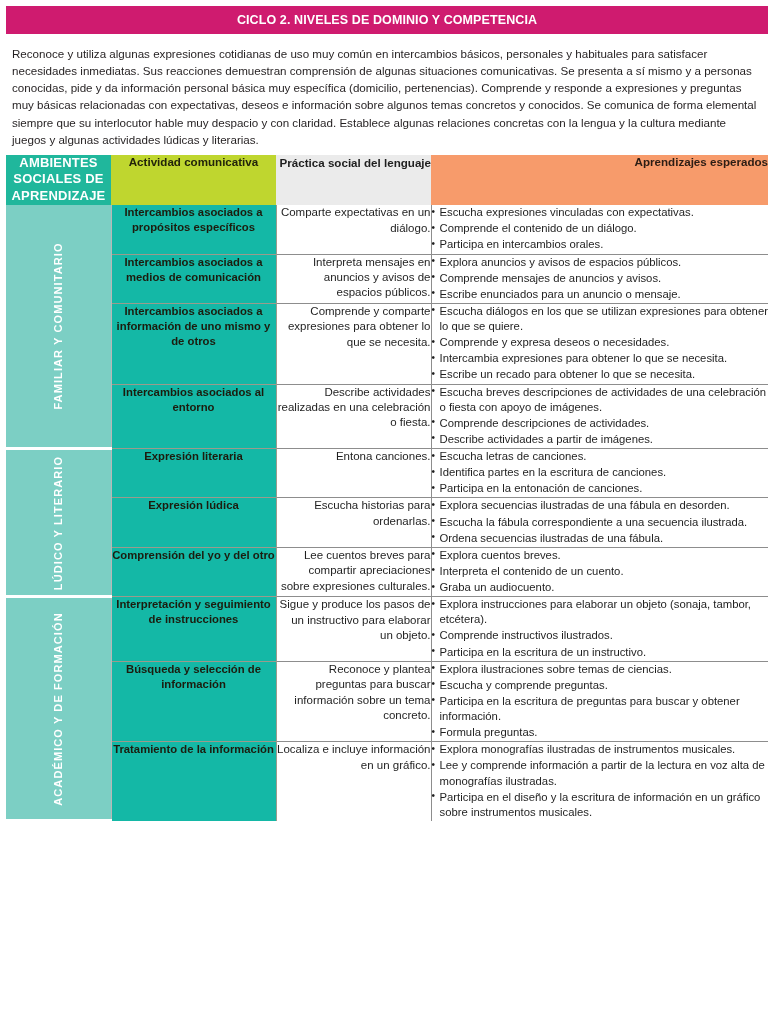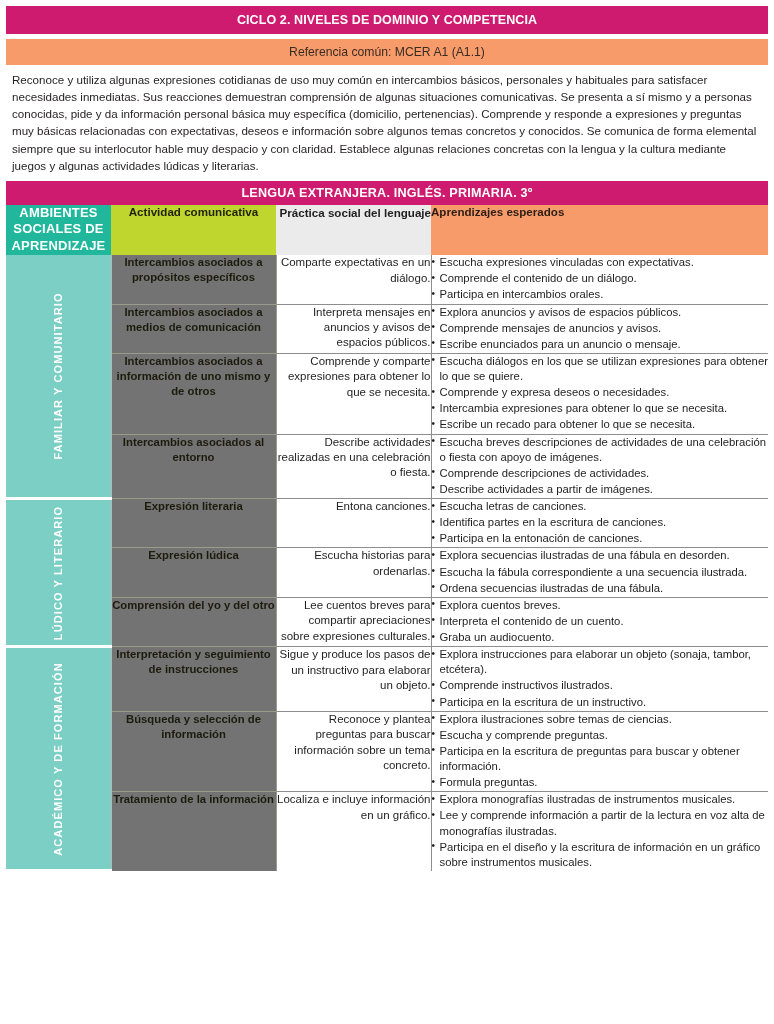--- a/index.html
+++ b/index.html
@@ -111,21 +111,21 @@
     text-align: right;
     line-height: 1.3;
     padding: 6px 4px;
     vertical-align: middle;
   }
   .th-apr {
     background: #F79B6B;
     color: #2c1d14;
     font-size: 11.6px;
     font-weight: bold;
-    text-align: left;
+    text-align: right;
     padding: 6px 4px;
     vertical-align: middle;
   }
 
   
   td.env-cell {
     background: #7CCFC4;
     position: relative;
     border-bottom: 3px solid #ffffff;
     border-right: 1px solid #b7b7b7;
@@ -135,21 +135,21 @@
     left: 50%; top: 50%;
     transform: translate(-50%, -50%) rotate(-90deg);
     white-space: nowrap;
     color: #ffffff;
     font-size: 11px;
     font-weight: bold;
     letter-spacing: 1.1px;
   }
 
   td.act-cell {
-    background: #737373;
+    background: #14b8a6;
     font-size: 11.3px;
     font-weight: bold;
     text-align: center;
     line-height: 1.33;
     padding: 7px 6px 7px 6px;
     color: #1c1c0e;
     border-top: 1px solid #9b9b8c;
     border-right: 1px solid #9b9b8c;
   }
   td.prac-cell {
@@ -197,25 +197,23 @@
 
 <div class="page">
 
   <div class="banner banner-magenta">
     <span class="lead">CICLO 2.</span><span class="rest"> NIVELES DE DOMINIO Y COMPETENCIA</span>
   </div>
 
 
   <div class="gap-white"></div>
 
-  <div class="banner banner-orange">Referencia común: MCER A1 (A1.1)</div>
 
   <div class="descr">Reconoce y utiliza algunas expresiones cotidianas de uso muy común en intercambios básicos, personales y habituales para satisfacer necesidades inmediatas. Sus reacciones demuestran comprensión de algunas situaciones comunicativas. Se presenta a sí mismo y a personas conocidas, pide y da información personal básica muy específica (domicilio, pertenencias). Comprende y responde a expresiones y preguntas muy básicas relacionadas con expectativas, deseos e información sobre algunos temas concretos y conocidos. Se comunica de forma elemental siempre que su interlocutor hable muy despacio y con claridad. Establece algunas relaciones concretas con la lengua y la cultura mediante juegos y algunas actividades lúdicas y literarias.</div>
 
-  <div class="banner-subject">LENGUA EXTRANJERA. INGLÉS.  PRIMARIA. 3º</div>
 
   <div class="tbl-wrap">
     <table class="grid">
       <colgroup>
         <col style="width:105px">
         <col style="width:165px">
         <col style="width:155px">
         <col style="width:337px">
       </colgroup>
       <thead>

